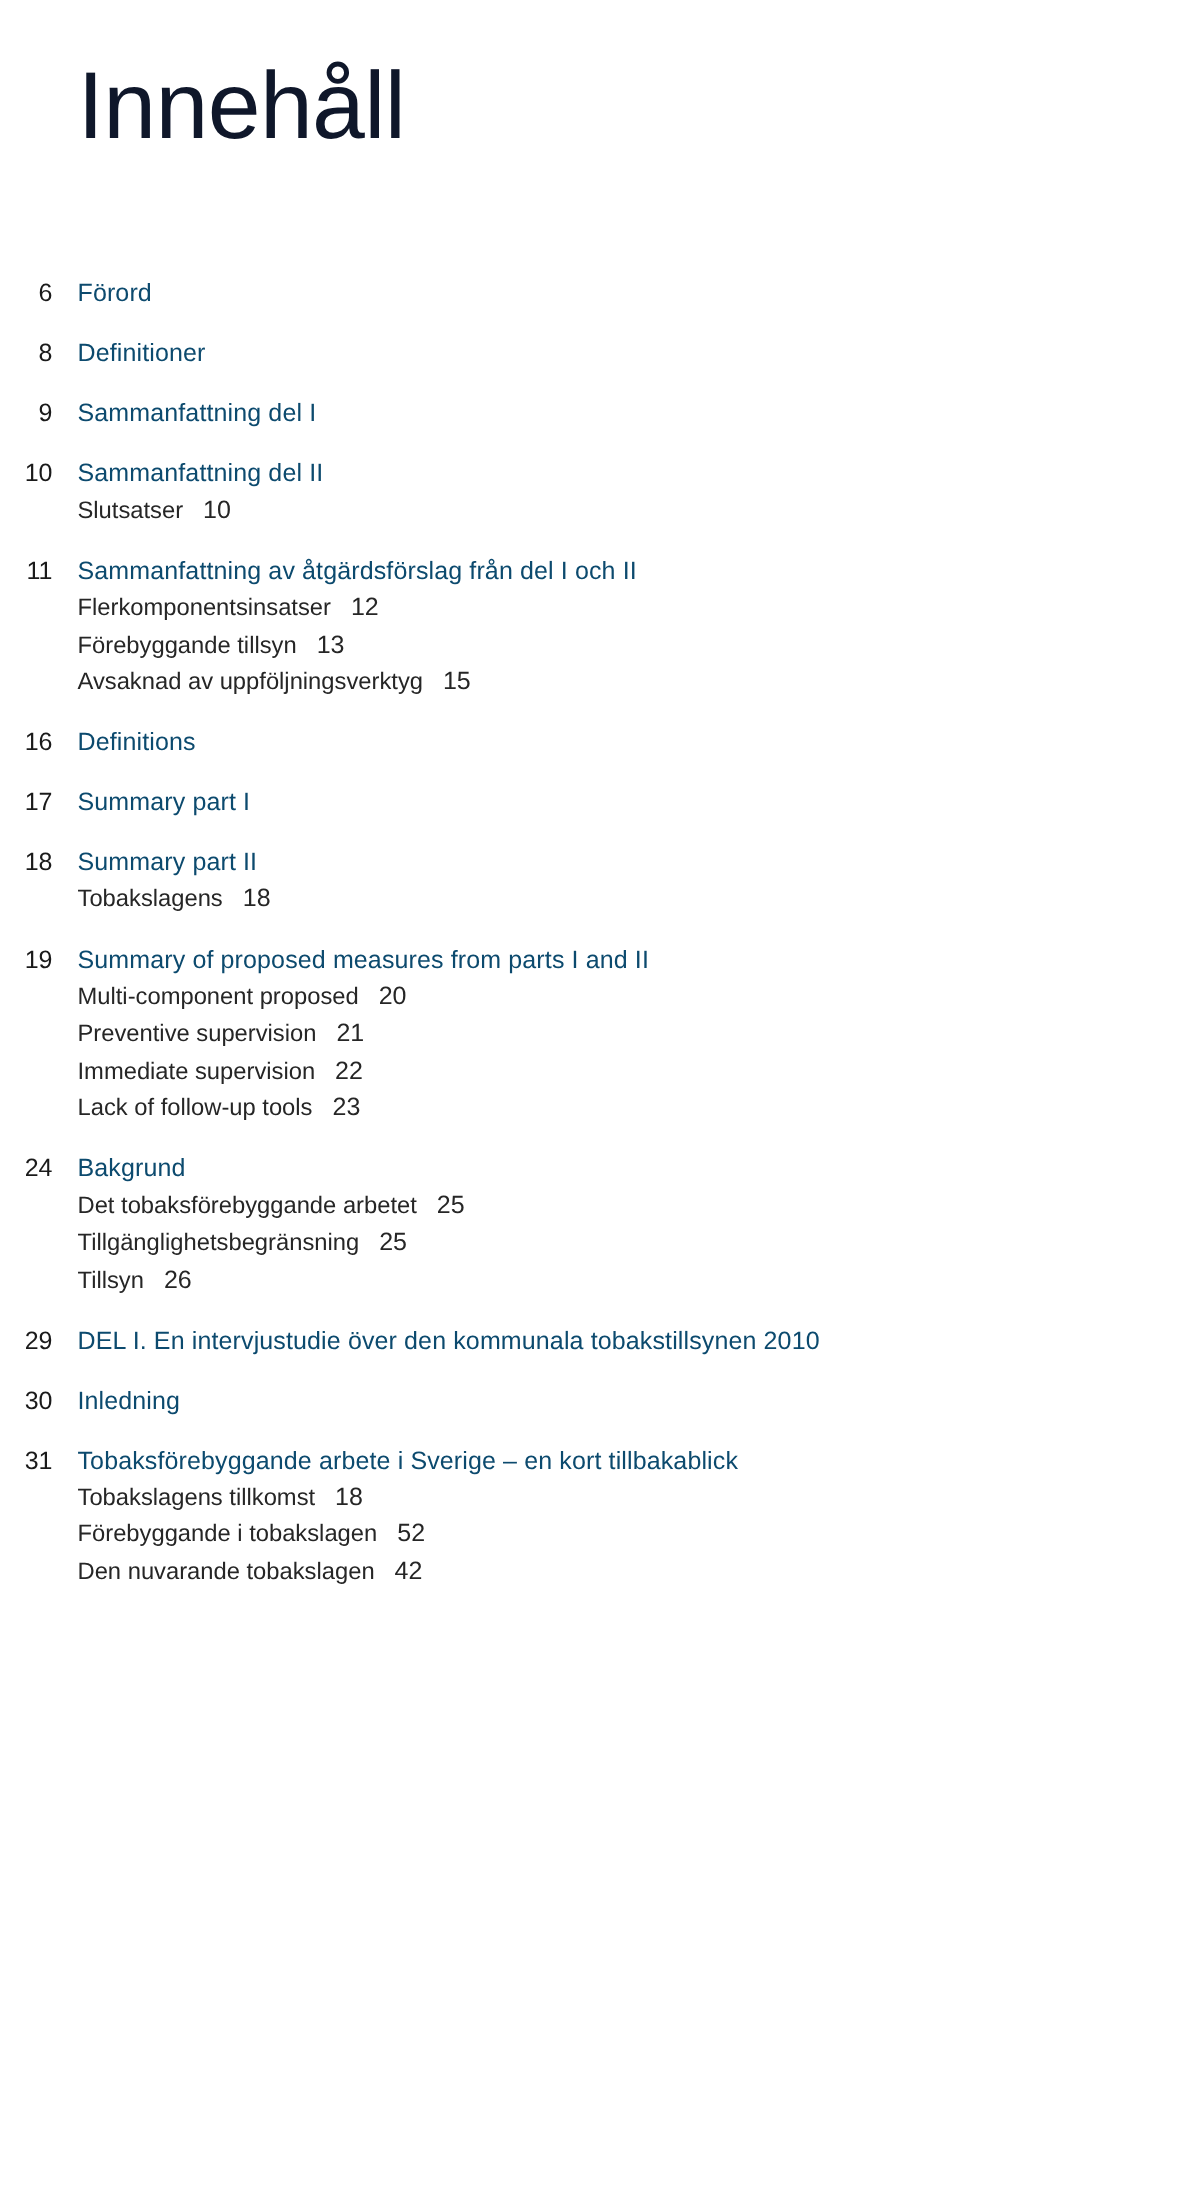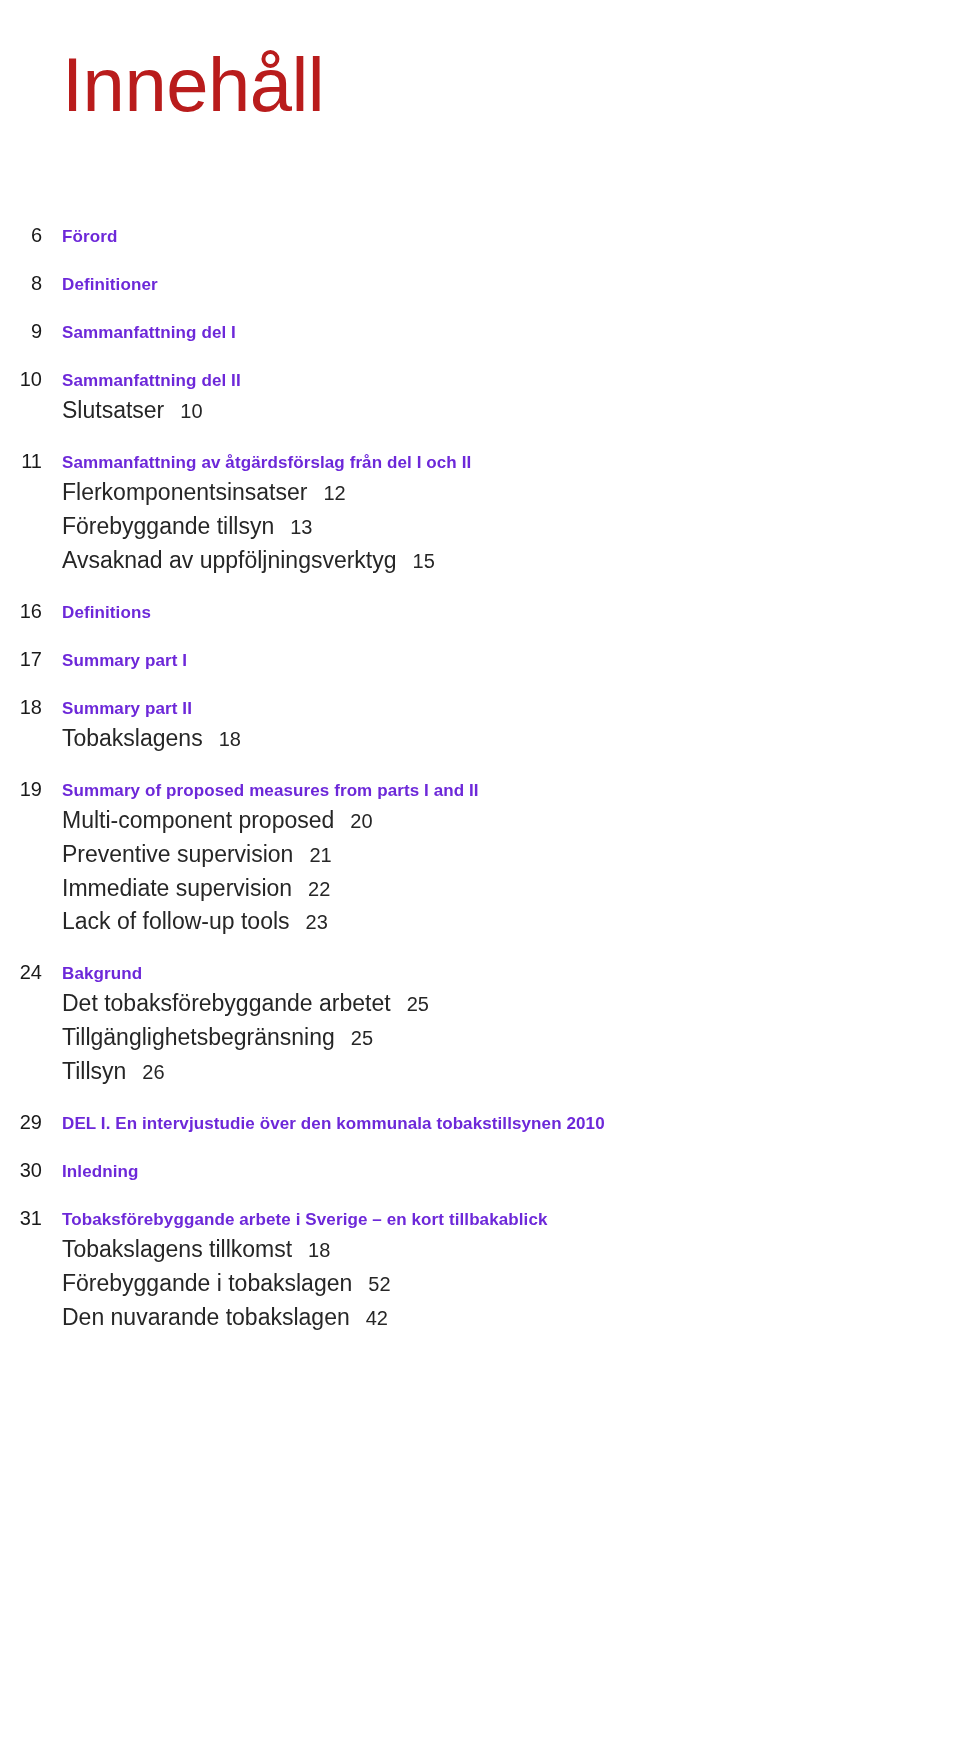--- a/index.html
+++ b/index.html
@@ -26,21 +26,21 @@
 
   
   .page-title {
     position: absolute;
     left: 62px;
     top: -4px;
     font-size: 76px;
     font-weight: 400;
     letter-spacing: -0.5px;
     line-height: 1.0;
-    color: #b91c1c;
+    color: #0f172a;
   }
 
   
   .toc {
     position: absolute;
     left: 0;
     top: 222px;
     width: 960px;
   }
 
@@ -62,39 +62,39 @@
     min-width: 62px;
     text-align: right;
     padding-right: 20px;
     box-sizing: border-box;
     font-size: 20px;
     font-weight: 400;
     color: #1a1a1a;
     font-feature-settings: "onum" 1;
   }
   .entry-main .label {
-    font-size: 17px;
-    font-weight: 700;
-    color: #6d28d9;
+    font-size: 20px;
+    font-weight: 400;
+    color: #0c4a6e;
     letter-spacing: 0.1px;
   }
 
   
   .entry-sub {
     display: flex;
     align-items: baseline;
     line-height: 1.34;
     margin-top: 3px;
   }
   .entry-sub .gutter {
     width: 62px;
     min-width: 62px;
   }
   .entry-sub .label {
-    font-size: 23px;
+    font-size: 19px;
     font-weight: 400;
     color: #262626;
   }
   .entry-sub .num {
     font-size: 20px;
     font-weight: 400;
     color: #262626;
     padding-left: 16px;
     white-space: nowrap;
   }

